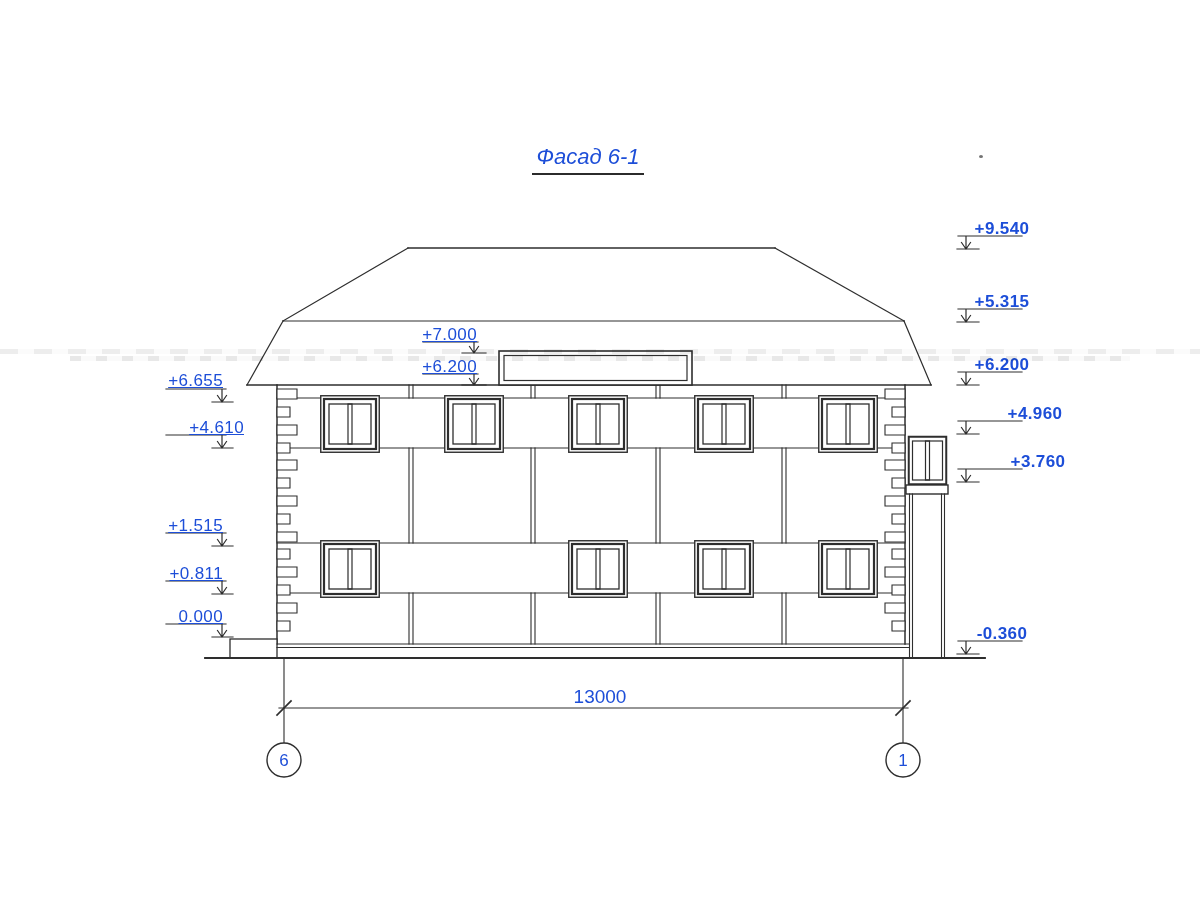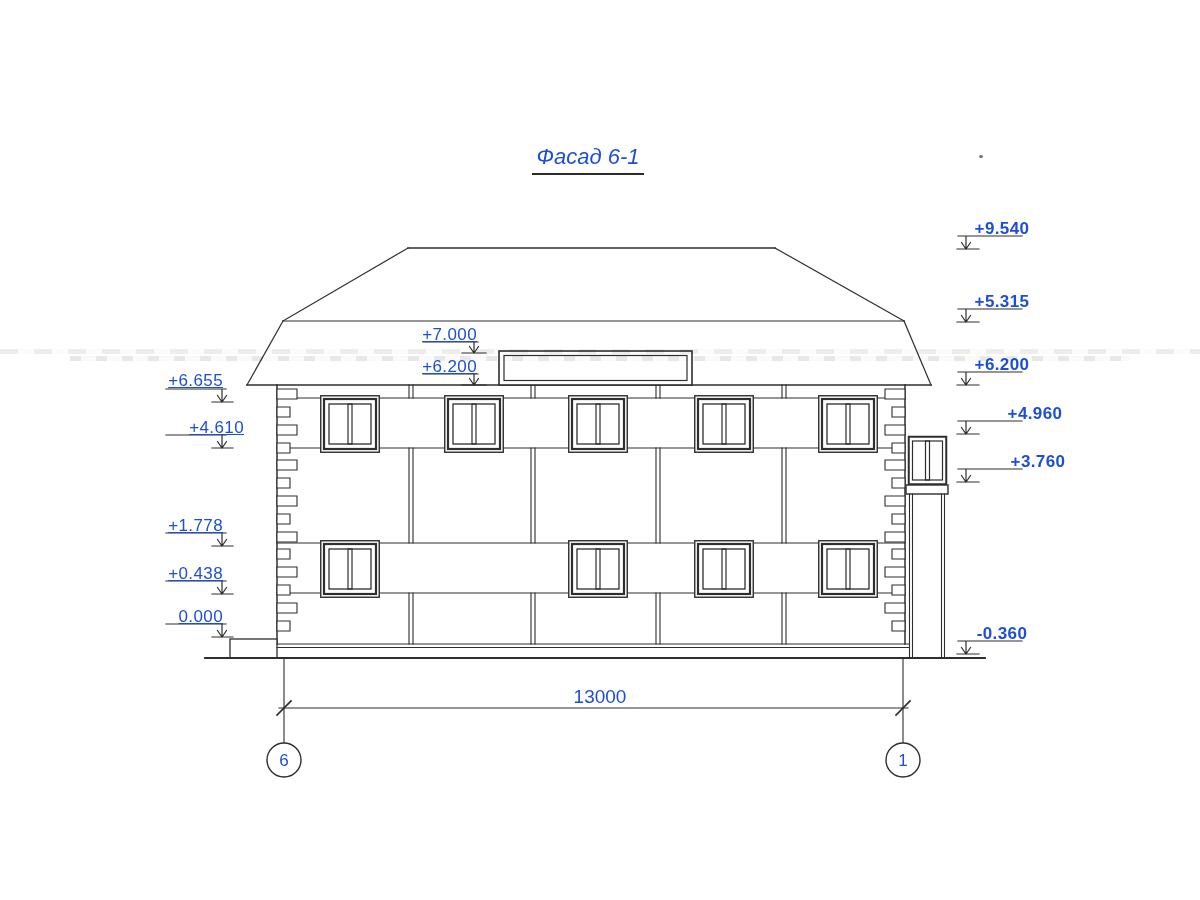--- a/index.html
+++ b/index.html
@@ -149,22 +149,22 @@
       <path d="M896,715 L910,701" stroke-width="1.7"></path>
       <circle cx="284" cy="760" r="17" fill="#ffffff" stroke-width="1.4"></circle>
       <circle cx="903" cy="760" r="17" fill="#ffffff" stroke-width="1.4"></circle>
     </g>
   </svg>
 
   <div class="title">Фасад 6-1</div>
 
   <div class="lbl right" style="left:161px;top:372px;width:62px;">+6.655</div>
   <div class="lbl right" style="left:161px;top:419px;width:62px;margin-left:21px;">+4.610</div>
-  <div class="lbl right" style="left:161px;top:517px;width:62px;">+1.778</div>
-  <div class="lbl right" style="left:161px;top:565px;width:62px;">+0.438</div>
+  <div class="lbl right" style="left:161px;top:517px;width:62px;">+1.515</div>
+  <div class="lbl right" style="left:161px;top:565px;width:62px;">+0.811</div>
   <div class="lbl right" style="left:161px;top:608px;width:62px;">0.000</div>
 
   <div class="lbl right" style="left:415px;top:326px;width:62px;">+7.000</div>
   <div class="lbl right" style="left:415px;top:358px;width:62px;">+6.200</div>
 
   <div class="lbl left" style="left:971px;top:220px;width:62px;">+9.540</div>
   <div class="lbl left" style="left:971px;top:293px;width:62px;">+5.315</div>
   <div class="lbl left" style="left:971px;top:356px;width:62px;">+6.200</div>
   <div class="lbl left" style="left:971px;top:405px;width:62px;margin-left:33px;">+4.960</div>
   <div class="lbl left" style="left:971px;top:453px;width:62px;margin-left:36px;">+3.760</div>

